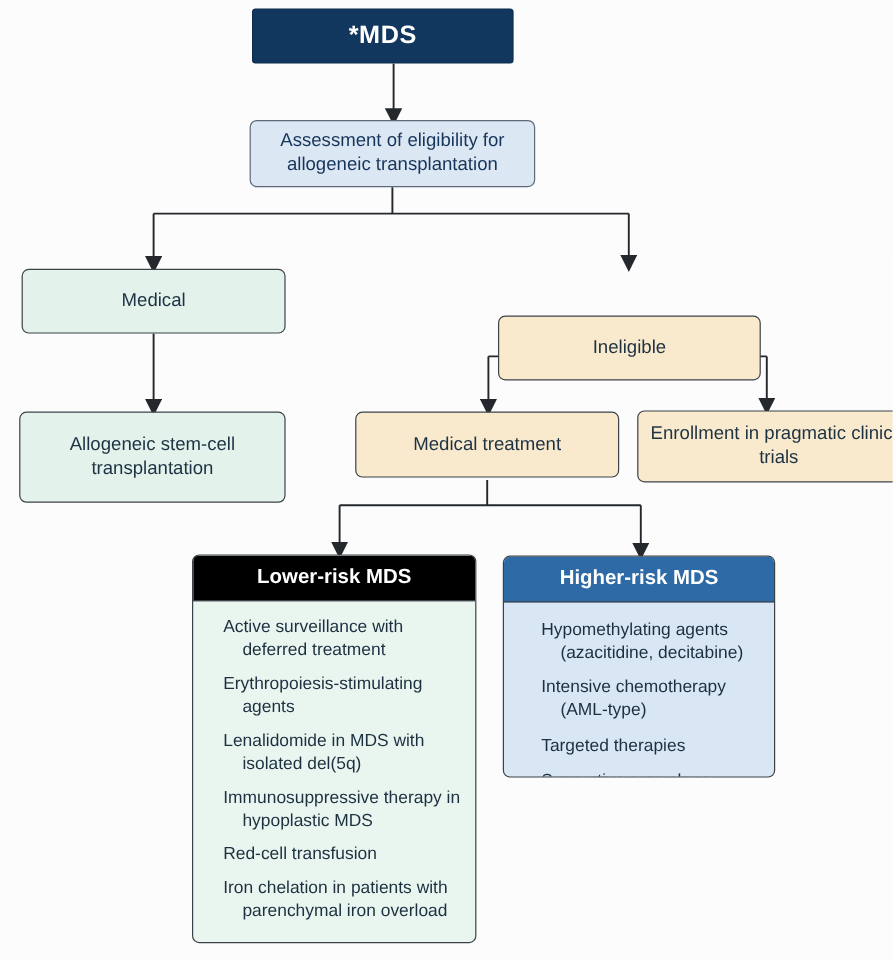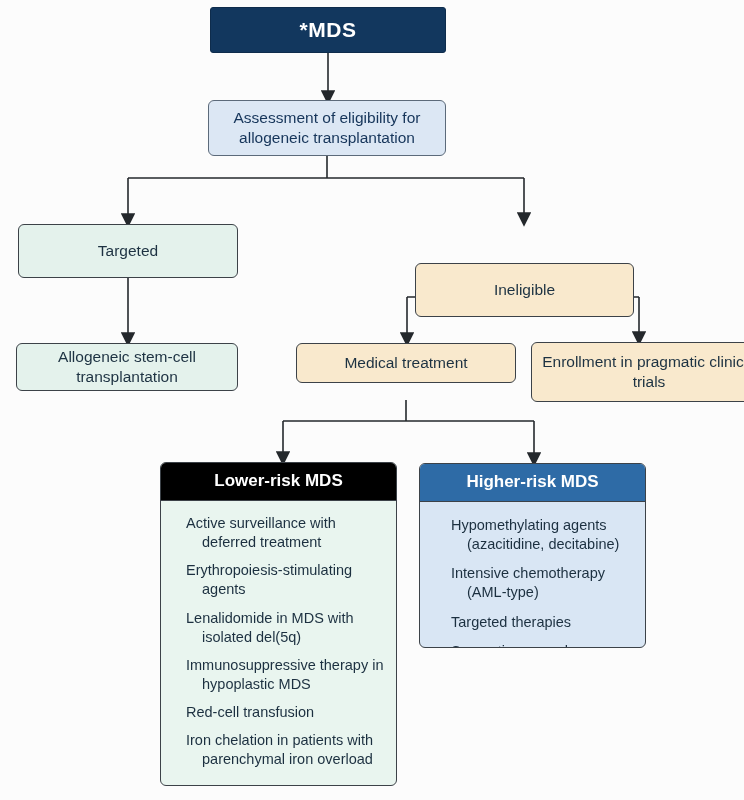--- a/index.html
+++ b/index.html
@@ -25,39 +25,39 @@
     border-radius: 6px;
     display: flex;
     align-items: center;
     justify-content: center;
     text-align: center;
     font-size: 15.5px;
     line-height: 1.28;
     padding: 4px 10px;
   }
   .node-root {
-    left: 210px; top: 7px; width: 236px; height: 46px;
+    left: 210px; top: 7px; width: 218px; height: 46px;
     background: #12375e;
     border-color: #0e2c4c;
     color: #ffffff;
     font-weight: bold;
     font-size: 21px;
     letter-spacing: 0.5px;
     border-radius: 3px;
   }
   .node-assessment {
     left: 208px; top: 100px; width: 238px; height: 56px;
     background: #dce7f4;
     border-color: #5c6a7a;
     color: #16355a;
   }
   .node-eligible   { left: 18px;  top: 224px; width: 220px; height: 54px; background: #e4f2ec; }
   .node-ineligible { left: 415px; top: 223px; width: 219px; height: 54px; background: #f9e9cd; margin-top: 40px; }
-  .node-transplant { left: 16px;  top: 343px; width: 222px; height: 48px; background: #e4f2ec; }
-  .node-medical    { left: 296px; top: 343px; width: 220px; height: 40px; background: #f9e9cd; text-align: right; }
+  .node-transplant { left: 16px;  top: 343px; width: 222px; height: 76px; background: #e4f2ec; }
+  .node-medical    { left: 296px; top: 343px; width: 220px; height: 55px; background: #f9e9cd; text-align: right; }
   .node-trials     { left: 531px; top: 342px; width: 236px; height: 60px; background: #f9e9cd; }
 
   .panel {
     position: absolute;
     box-sizing: border-box;
     border: 1.6px solid #3c4248;
     border-radius: 6px;
     overflow: hidden;
   }
   .panel-lower  { left: 160px; top: 462px; width: 237px; height: 324px; background: #e9f5ef; }
@@ -119,21 +119,21 @@
       <path d="M406 400 V421 M283 421 H534"></path>
       <path d="M283 421 V452" marker-end="url(#arrow)"></path>
       <path d="M534 421 V453" marker-end="url(#arrow)"></path>
     </g>
   </svg>
 
   <div class="node node-root">*MDS</div>
 
   <div class="node node-assessment">Assessment of eligibility for allogeneic transplantation</div>
 
-  <div class="node node-eligible">Targeted</div>
+  <div class="node node-eligible">Medical</div>
 
   <div class="node node-ineligible">Ineligible</div>
 
   <div class="node node-transplant">Allogeneic stem-cell transplantation</div>
 
   <div class="node node-medical">Medical treatment</div>
 
   <div class="node node-trials">Enrollment in pragmatic clinical trials</div>
 
   <div class="panel panel-lower">

